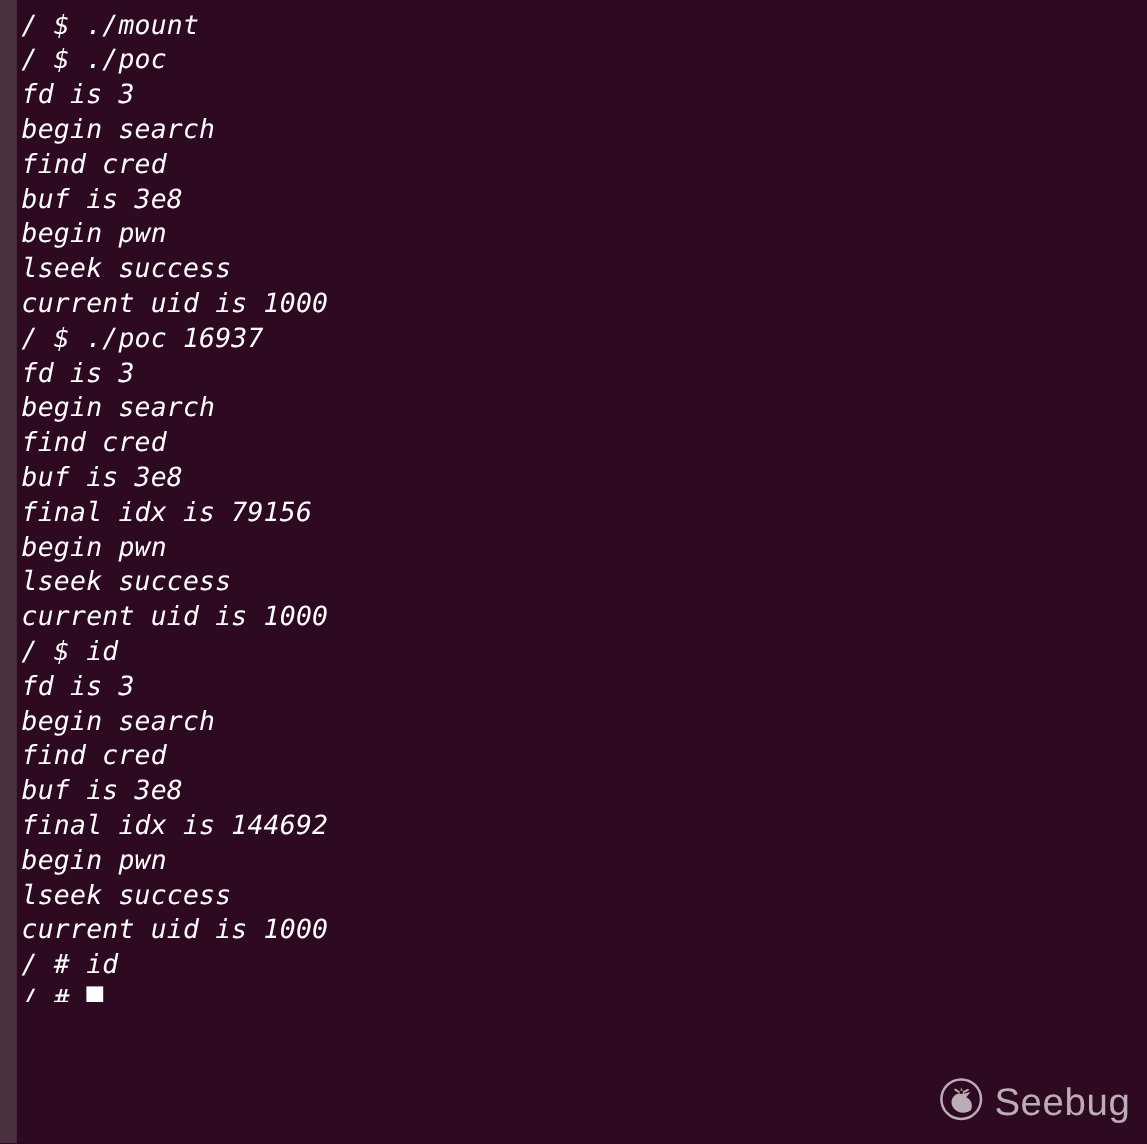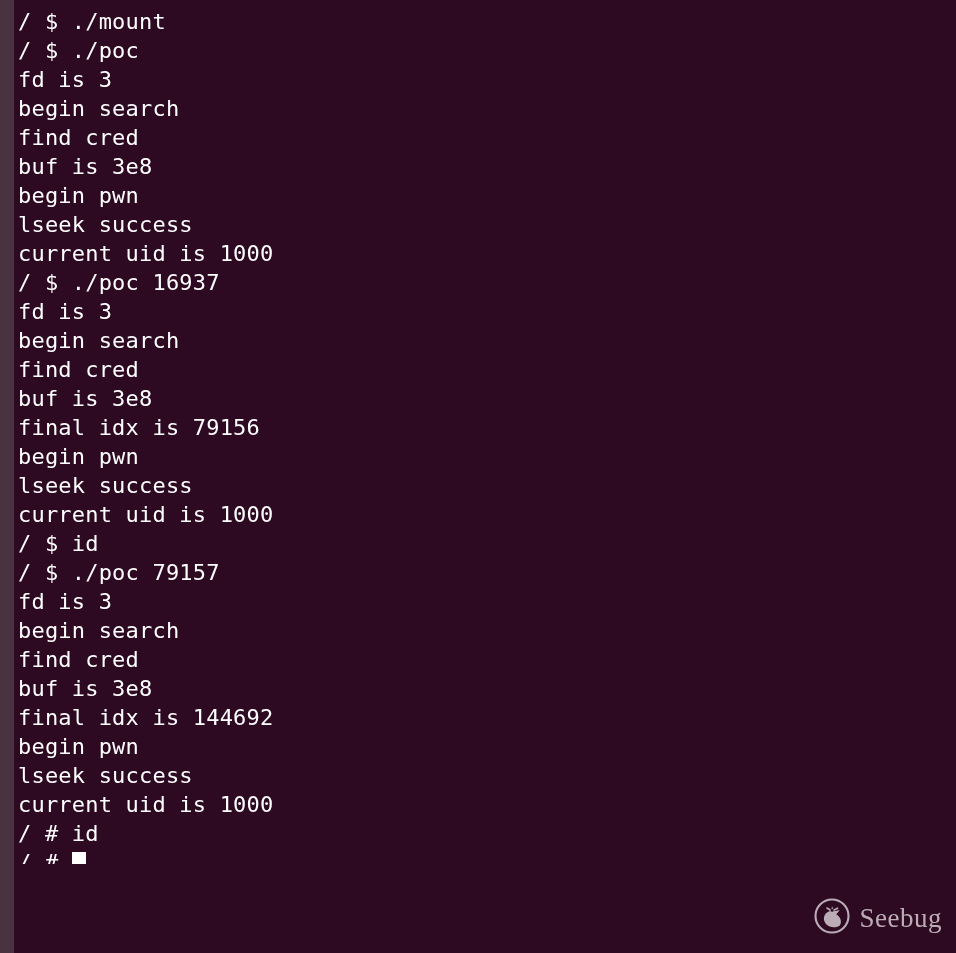--- a/index.html
+++ b/index.html
@@ -35,20 +35,21 @@
 
   #screen {
     position: absolute;
     left: 0;
     top: 0;
     width: 956px;
     height: 953px;
     padding: 7px 0 0 0;
     box-sizing: border-box;
     z-index: 2;
+    font-style: italic;
   }
 
   .line {
     height: 29px;
     line-height: 29px;
     font-size: 22px;
     color: #ffffff;
     white-space: pre;
     padding-left: 18px;
     letter-spacing: 0.2px;
@@ -74,22 +75,22 @@
     right: 14px;
     bottom: 14px;
     display: flex;
     align-items: center;
     gap: 9px;
     z-index: 5;
     opacity: 0.88;
     pointer-events: none;
   }
   #watermark .wm-text {
-    font-family: Liberation Serif, serif;
-    font-size: 27px;
+    font-family: Liberation Sans, sans-serif;
+    font-size: 32px;
     color: #cfc3ca;
     letter-spacing: 0.5px;
     line-height: 1;
   }
 </style>
 </head>
 <body>
 
 <div id="terminal">
 
@@ -109,21 +110,20 @@
       <div class="line">/ $ ./poc 16937</div>
       <div class="line">fd is 3</div>
       <div class="line">begin search</div>
       <div class="line">find cred</div>
       <div class="line">buf is 3e8</div>
       <div class="line">final idx is 79156</div>
       <div class="line">begin pwn</div>
       <div class="line">lseek success</div>
       <div class="line">current uid is 1000</div>
       <div class="line">/ $ id</div>
-      <div class="line">/ $ ./poc 79157</div>
       <div class="line">fd is 3</div>
       <div class="line">begin search</div>
       <div class="line">find cred</div>
       <div class="line">buf is 3e8</div>
       <div class="line">final idx is 144692</div>
       <div class="line">begin pwn</div>
       <div class="line">lseek success</div>
       <div class="line">current uid is 1000</div>
       <div class="line">/ # id</div>
       <div class="line clipped"><span>/ # </span><span class="cursor"></span></div>

